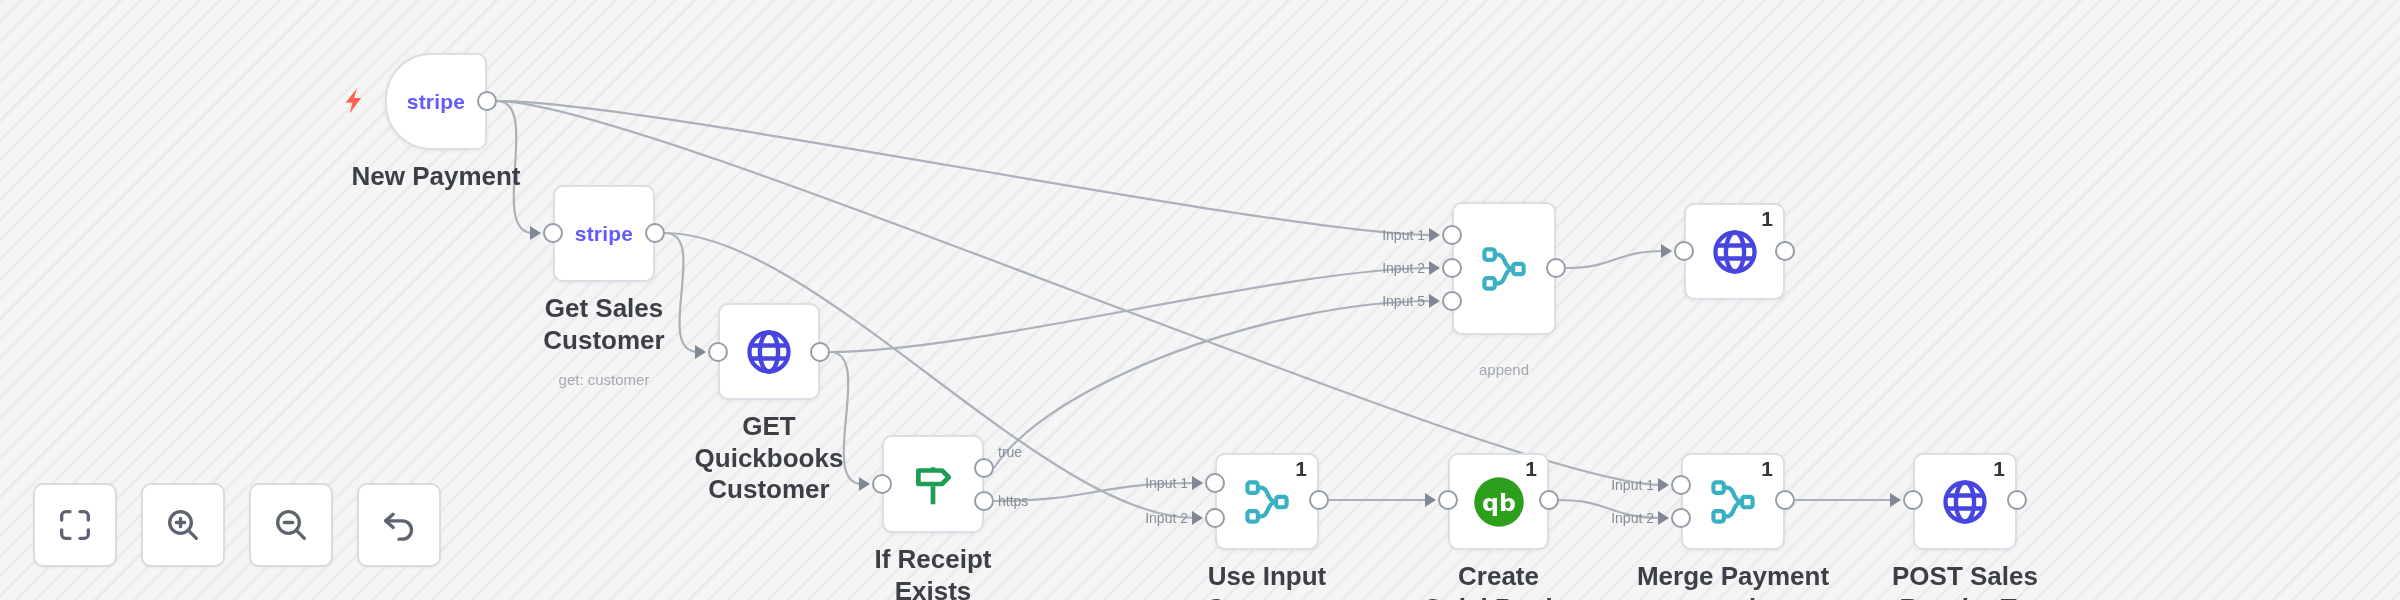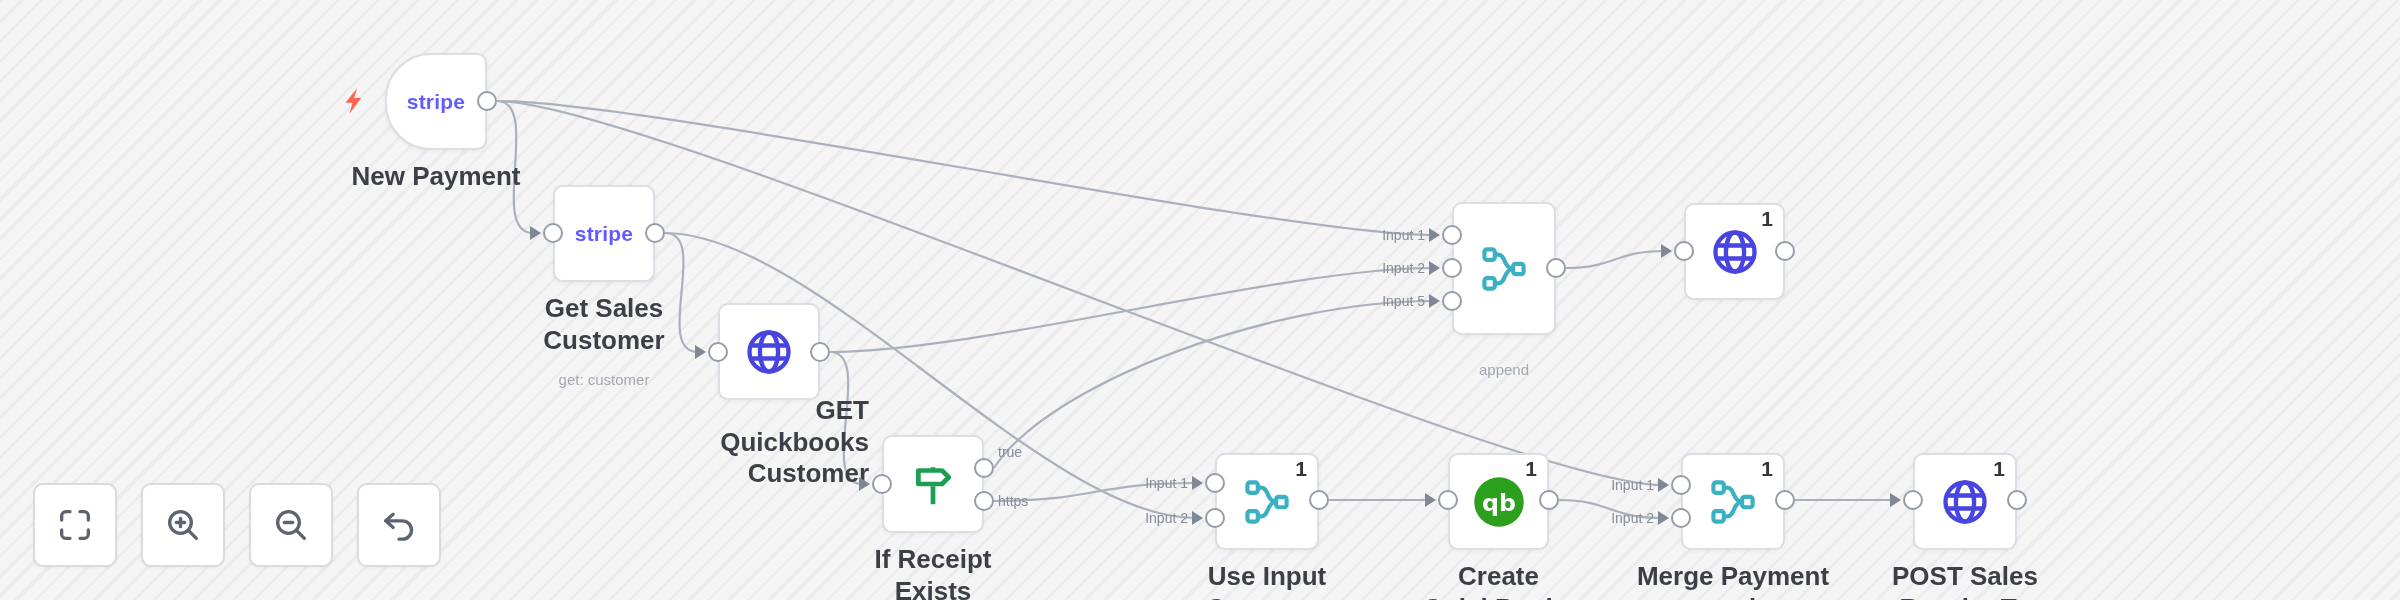--- a/index.html
+++ b/index.html
@@ -88,21 +88,21 @@
       </div>
       <div class="node" style="left: 718px; top: 303px; width: 102px; height: 97px;">
         <span class="icon">
           <svg width="52" height="52" viewBox="0 0 24 24" fill="none" stroke="#4744e0" stroke-width="2">
             <circle cx="12" cy="12" r="9"></circle>
             <ellipse cx="12" cy="12" rx="4.2" ry="9"></ellipse>
             <path d="M3.6 9h16.8M3.6 15h16.8"></path>
           </svg>
         </span>
       </div>
-      <div class="node-caption" style="left: 669px; top: 395px; text-align: right;">
+      <div class="node-caption" style="left: 669px; top: 411px;">
         <div class="title">GET Quickbooks Customer</div>
       </div>
       <div class="node" style="left: 882px; top: 435px; width: 102px; height: 98px;">
         <span class="icon">
           <svg width="54" height="54" viewBox="0 0 24 24" fill="none" stroke="#1e9e52" stroke-width="2.1" stroke-linejoin="round">
             <path d="M12 21v-8M12 6V4.5"></path>
             <path d="M5.5 6h10.5l3 3-3 3H5.5z"></path>
           </svg>
         </span>
       </div>

